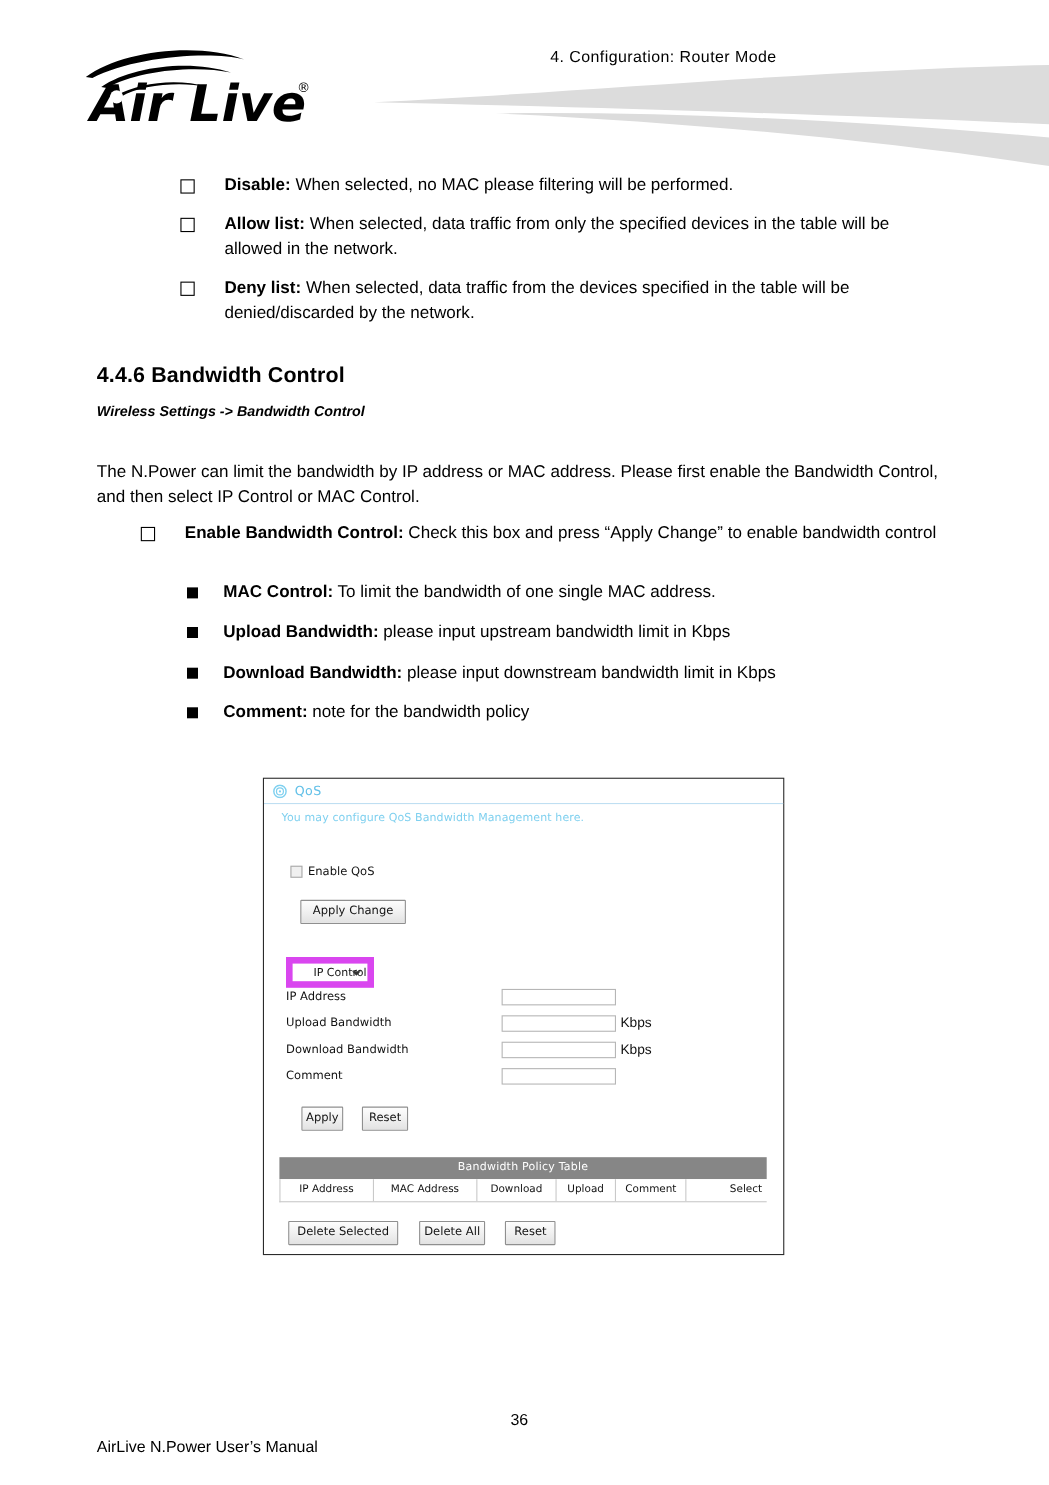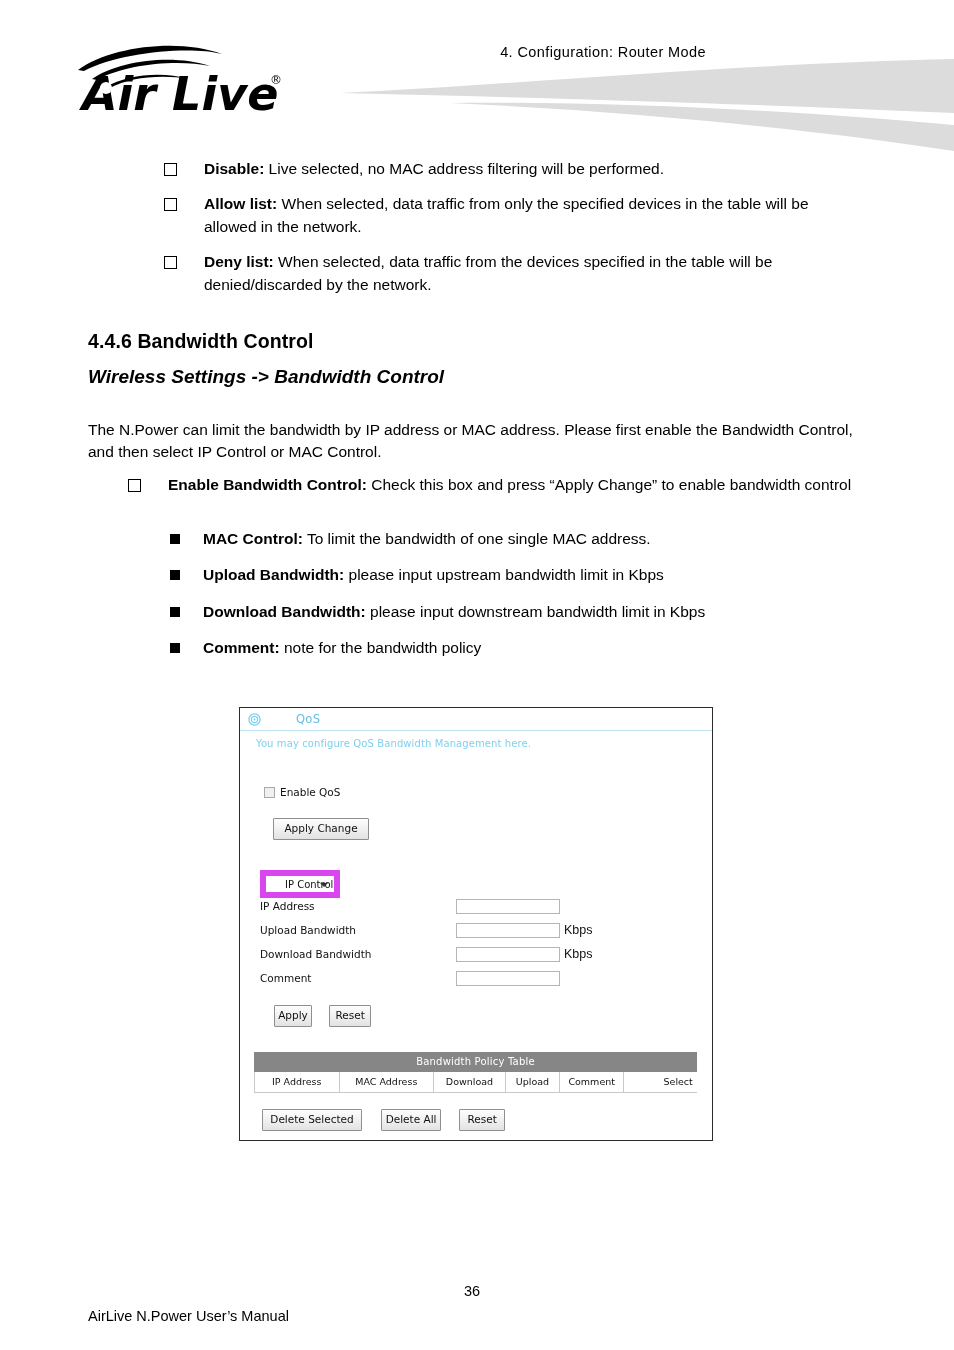--- a/index.html
+++ b/index.html
@@ -89,21 +89,21 @@
     left: 88px;
     top: 330px;
     font-size: 19.5px;
     font-weight: bold;
     letter-spacing: 0.1px;
   }
   .section-subheading {
     position: absolute;
     left: 88px;
     top: 366px;
-    font-size: 19px;
+    font-size: 13px;
     font-weight: bold;
     font-style: italic;
   }
   .intro-paragraph {
     position: absolute;
     left: 88px;
     top: 419px;
     width: 775px;
     font-size: 15.5px;
     line-height: 1.42;
@@ -134,21 +134,20 @@
     box-sizing: border-box;
     font-family: "DejaVu Sans", sans-serif;
   }
   .qos-titlebar {
     position: relative;
     height: 22px;
     border-bottom: 1px solid #bfdff2;
     display: flex;
     align-items: center;
     padding-left: 8px;
-    gap: 28px;
   }
   .qos-icon { width: 13px; height: 13px; margin-right: 7px; }
   .qos-title {
     font-size: 11.5px;
     color: #62c0e8;
     letter-spacing: 0.3px;
   }
   .qos-desc {
     position: absolute;
     left: 16px;
@@ -319,21 +318,21 @@
     <path d="M10 38 C180 30, 420 8, 624 4 L624 58 C400 48, 190 42, 10 38 Z" fill="#dcdcdc"></path>
     <path d="M120 48 C300 56, 480 74, 624 96 L624 70 C470 56, 290 46, 120 48 Z" fill="#dcdcdc"></path>
   </svg>
 </div>
 
 <div class="content">
 
   <div class="bullet-list">
     <div class="bullet-row">
       <span class="bullet-marker-hollow"></span>
-      <span class="bullet-text"><b>Disable:</b><span> Live selected, no MAC address filtering will be performed.</span></span>
+      <span class="bullet-text"><b>Disable:</b><span> When selected, no MAC please filtering will be performed.</span></span>
     </div>
     <div class="bullet-row">
       <span class="bullet-marker-hollow"></span>
       <span class="bullet-text"><b>Allow list:</b><span> When selected, data traffic from only the specified devices in the table will be allowed in the network.</span></span>
     </div>
     <div class="bullet-row">
       <span class="bullet-marker-hollow"></span>
       <span class="bullet-text"><b>Deny list:</b><span> When selected, data traffic from the devices specified in the table will be denied/discarded by the network.</span></span>
     </div>
   </div>

